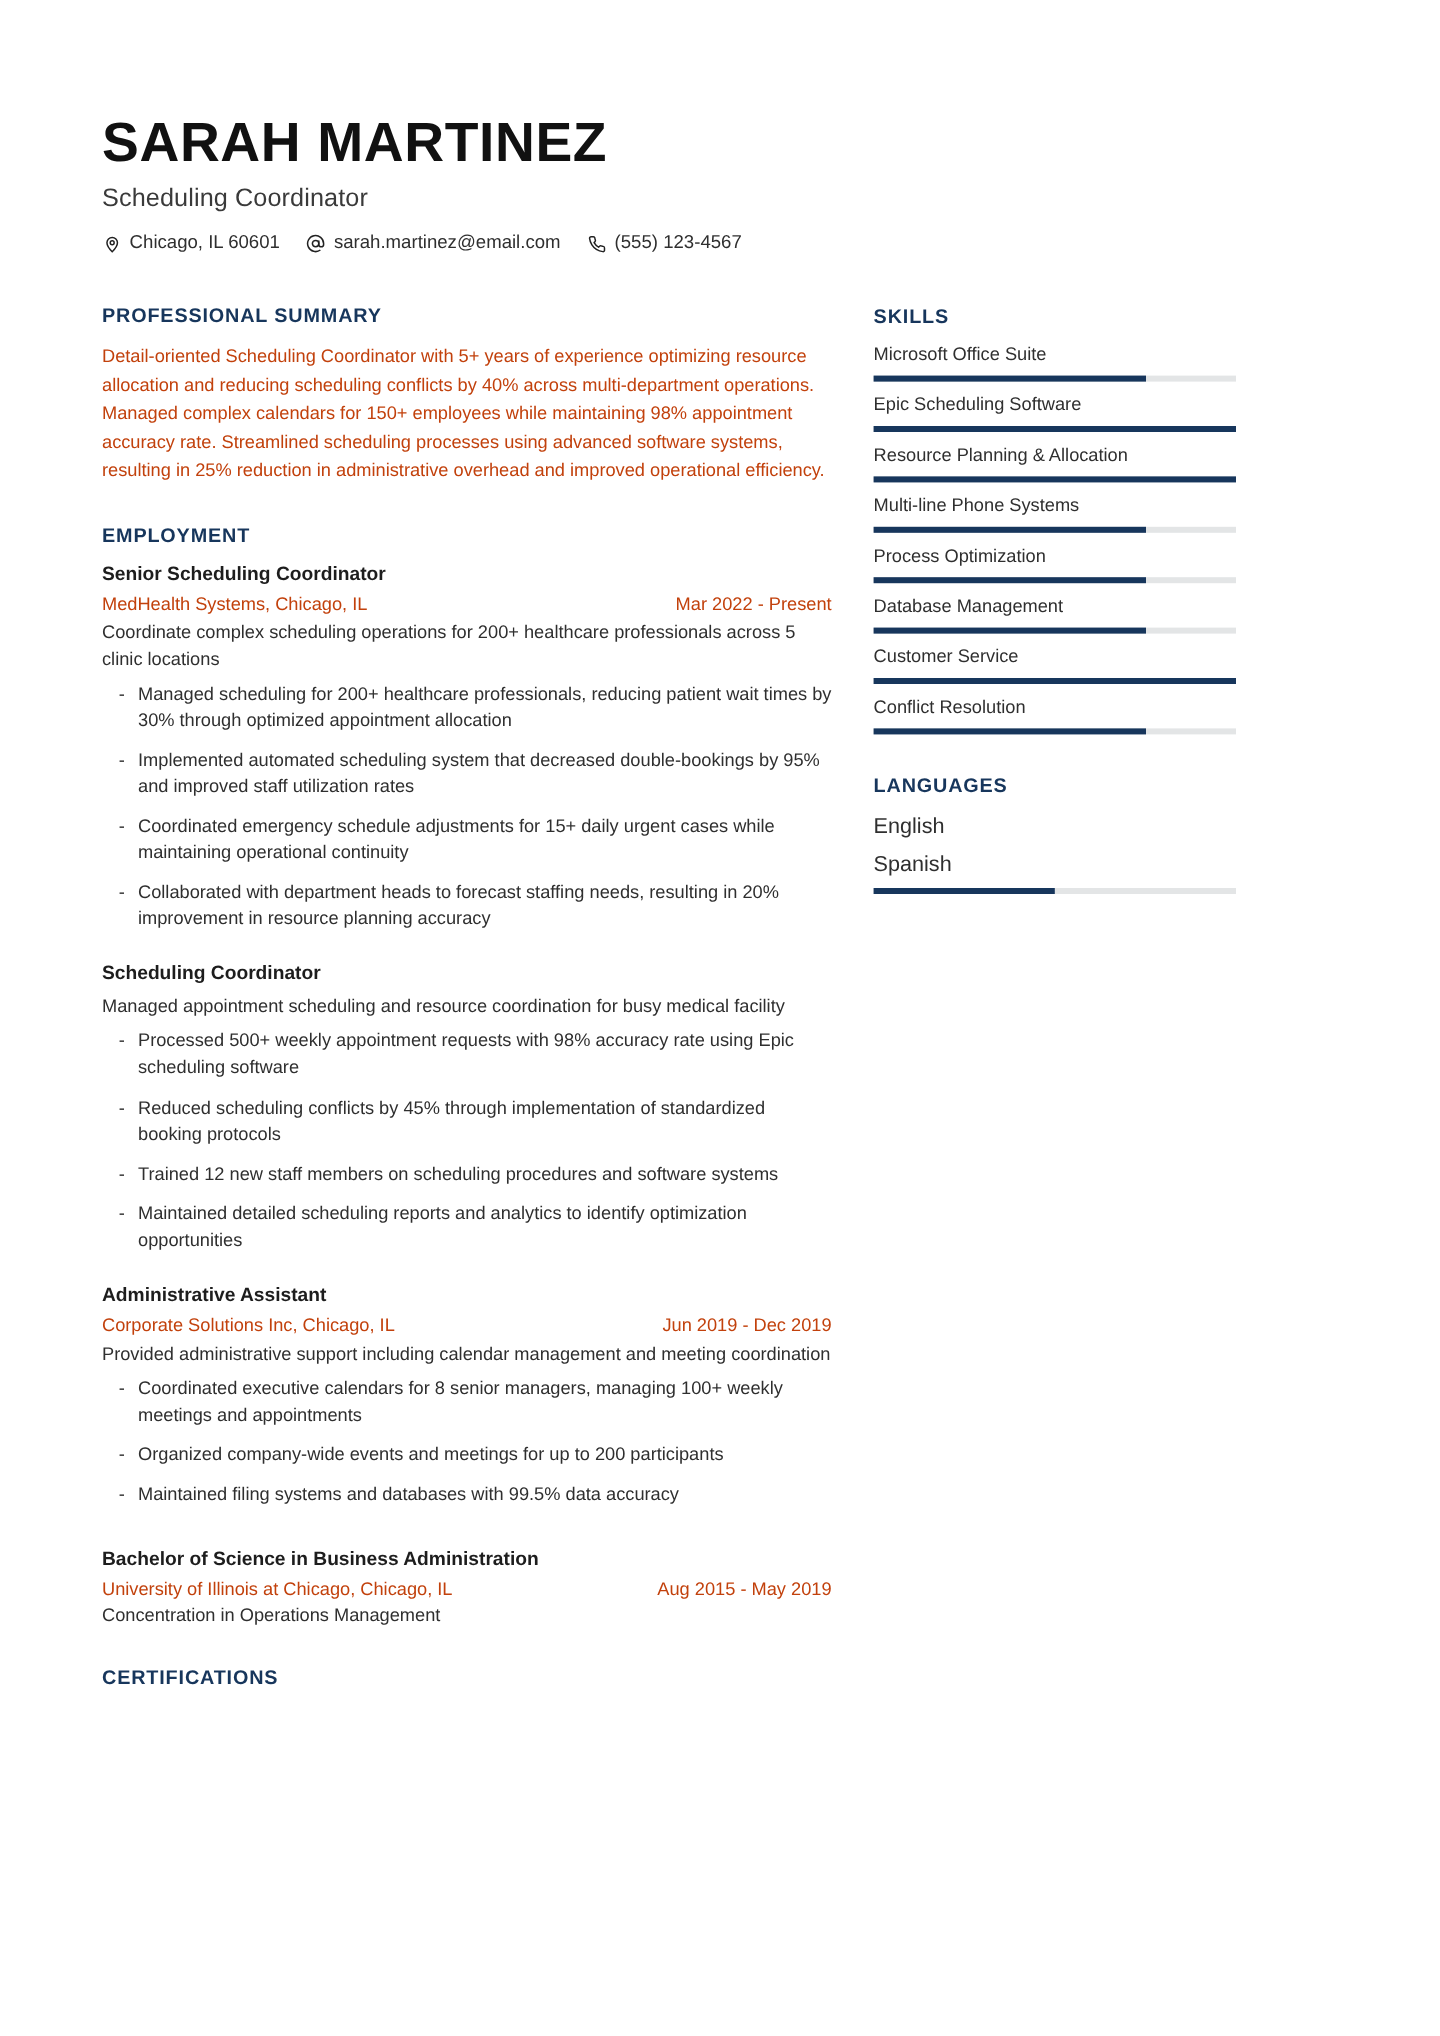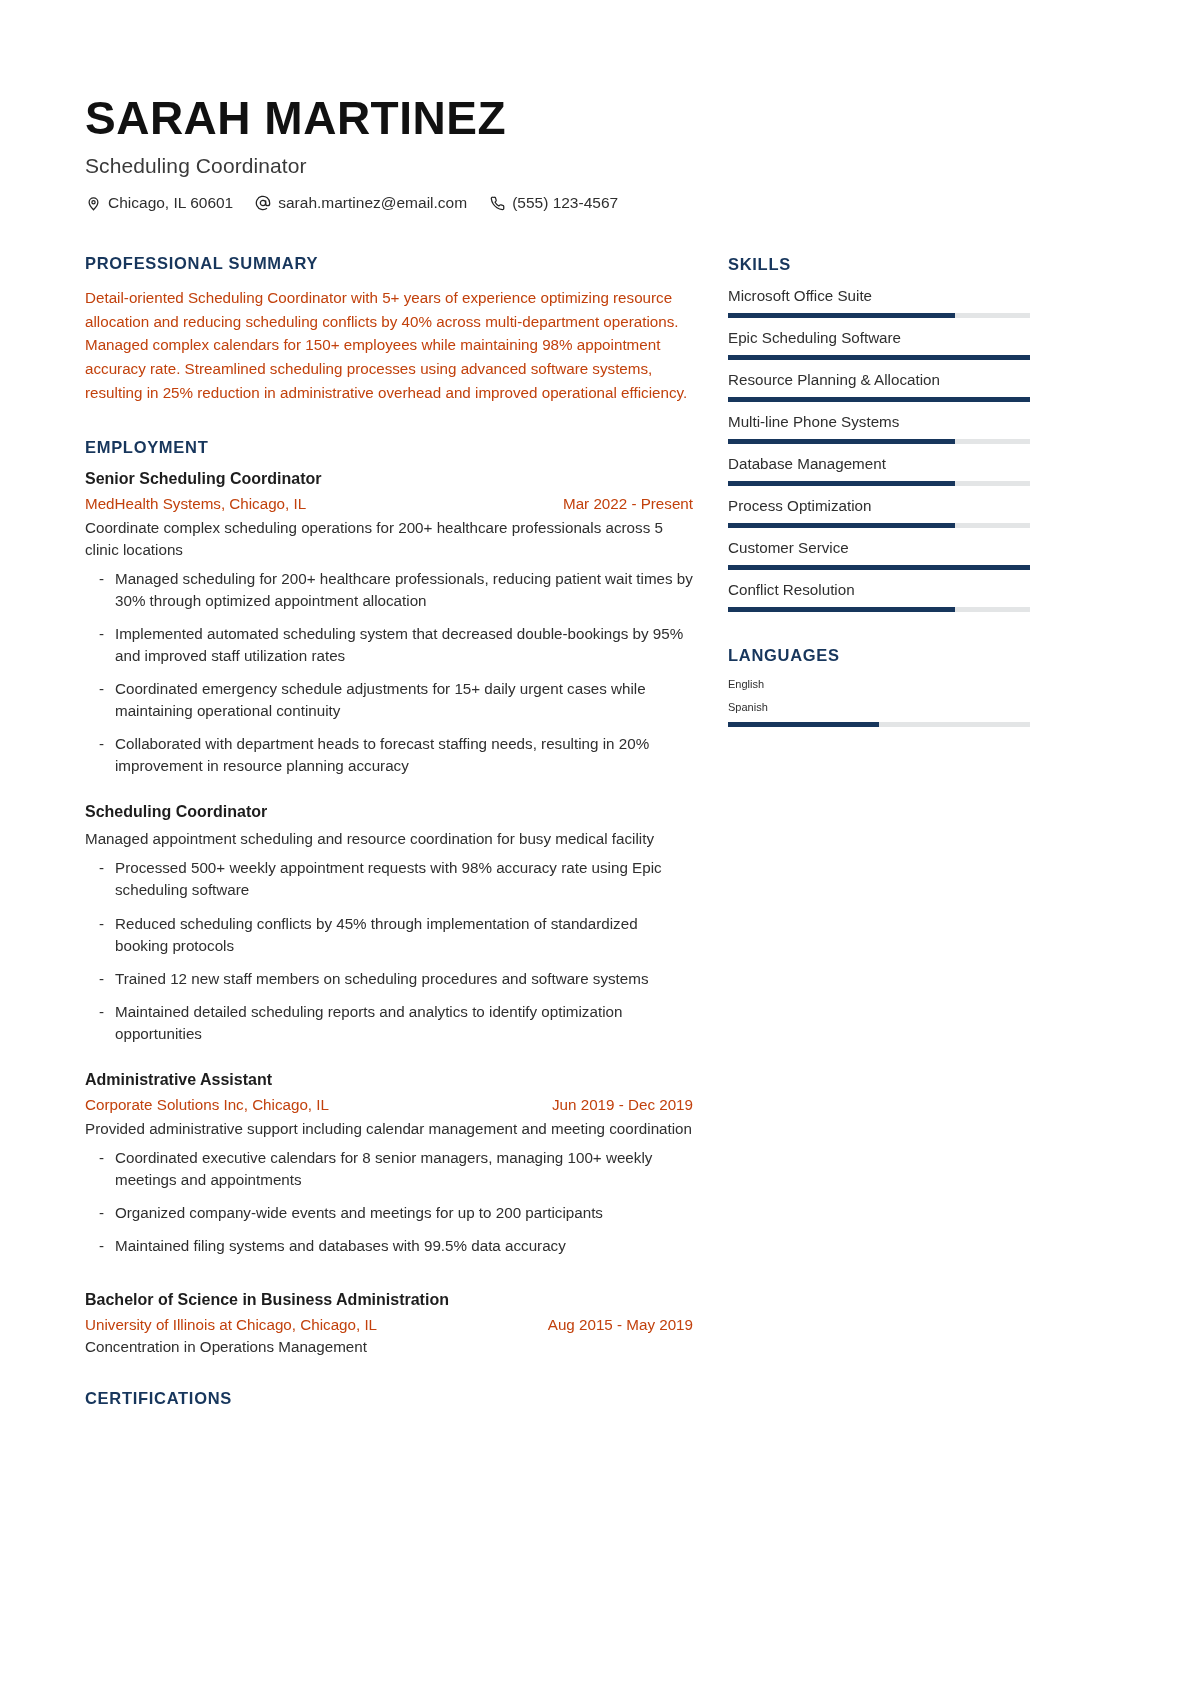--- a/index.html
+++ b/index.html
@@ -183,21 +183,21 @@
     position: absolute;
     left: 0;
     top: 0;
     height: 100%;
     background: #17365c;
   }
 
   .lang-item { margin-bottom: 11px; }
 
   .lang-label {
-    font-size: 11px;
+    font-size: 18px;
     color: #2f2f2f;
     margin-bottom: 9px;
   }
 </style>
 </head>
 <body>
 
 <div class="page">
 
   <div class="header">
@@ -334,28 +334,28 @@
         </div>
 
         <div class="skill-item">
           <div class="skill-label">Multi-line Phone Systems</div>
           <div class="skill-track">
               <div class="skill-fill" style="width: 75%;"></div>
             </div>
         </div>
 
         <div class="skill-item">
+          <div class="skill-label">Process Optimization</div>
+          <div class="skill-track">
+              <div class="skill-fill" style="width: 75%;"></div>
+            </div>
+        </div>
+
+        <div class="skill-item">
           <div class="skill-label">Database Management</div>
-          <div class="skill-track">
-              <div class="skill-fill" style="width: 75%;"></div>
-            </div>
-        </div>
-
-        <div class="skill-item">
-          <div class="skill-label">Process Optimization</div>
           <div class="skill-track">
               <div class="skill-fill" style="width: 75%;"></div>
             </div>
         </div>
 
         <div class="skill-item">
           <div class="skill-label">Customer Service</div>
           <div class="skill-track">
               <div class="skill-fill" style="width: 100%;"></div>
             </div>

